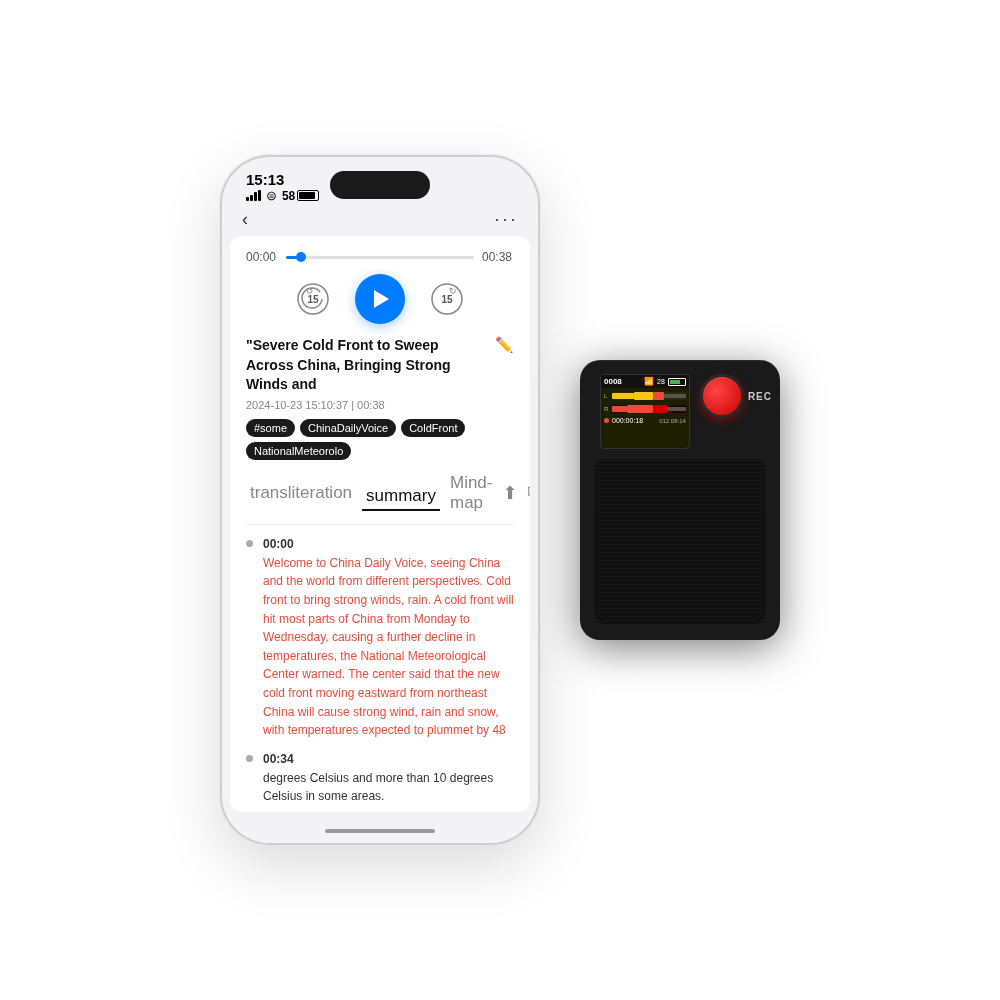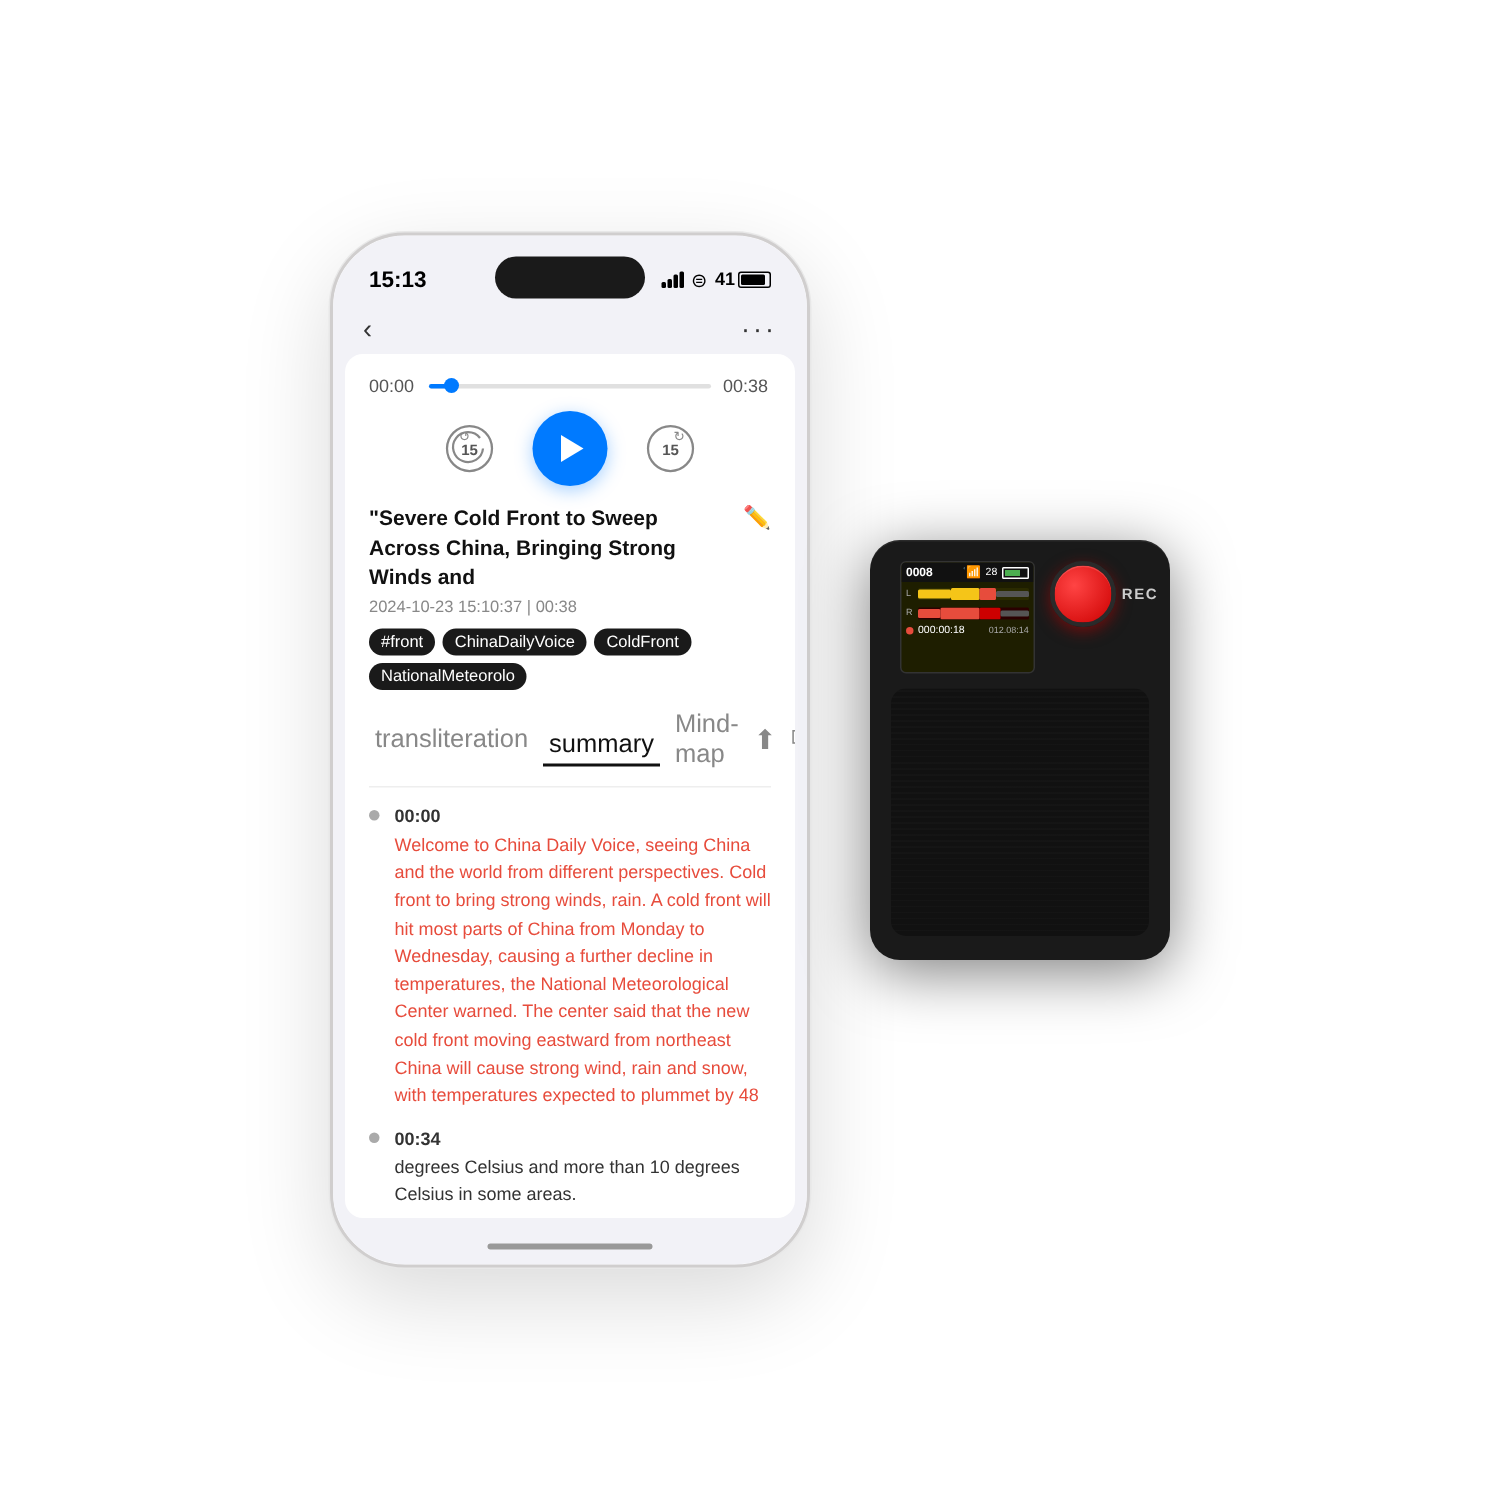--- a/index.html
+++ b/index.html
@@ -50,23 +50,24 @@
       position: absolute;
       top: 0; left: 0; right: 0; bottom: 0;
       border-radius: 48px;
       overflow: hidden;
       background: #f2f2f7;
     }
 
     .status-bar {
       display: flex;
       justify-content: space-between;
-      align-items: center;
+      align-items: flex-start;
       padding: 14px 24px 4px;
       height: 48px;
+      flex-direction: column;
     }
 
     .status-time {
       font-size: 15px;
       font-weight: 600;
       color: #000;
     }
 
     .status-icons {
       display: flex;
@@ -516,21 +517,21 @@
         <span class="status-time">15:13</span>
         <div class="status-icons">
           <div class="signal-bars">
             <div class="signal-bar" style="height:4px"></div>
             <div class="signal-bar" style="height:6px"></div>
             <div class="signal-bar" style="height:9px"></div>
             <div class="signal-bar" style="height:11px"></div>
           </div>
           <span class="wifi-icon">⊜</span>
           <div class="battery-icon">
-            <span>41</span>
+            <span>58</span>
             <div class="battery-body">
               <div class="battery-fill"></div>
             </div>
           </div>
         </div>
       </div>
 
       <div class="nav-bar">
         <span class="nav-back">‹</span>
         <span class="nav-more">···</span>
@@ -576,21 +577,21 @@
           </div>
         </div>
 
         <div class="recording-info">
           <div style="display:flex; justify-content:space-between; align-items:flex-start;">
             <div class="recording-title" style="flex:1; font-size:14px; font-weight:700;">"Severe Cold Front to Sweep Across China, Bringing Strong Winds and</div>
             <span style="font-size:15px; color:#888; margin-left:8px; cursor:pointer;">✏️</span>
           </div>
           <div class="recording-meta">2024-10-23 15:10:37 | 00:38</div>
           <div class="tags-row">
-            <span class="tag">#front</span>
+            <span class="tag">#some</span>
             <span class="tag">ChinaDailyVoice</span>
             <span class="tag">ColdFront</span>
             <span class="tag">NationalMeteorolo</span>
           </div>
         </div>
 
         <div class="tabs-row">
           <span class="tab-item">transliteration</span>
           <span class="tab-item active">summary</span>
           <span class="tab-item">Mind-map</span>

